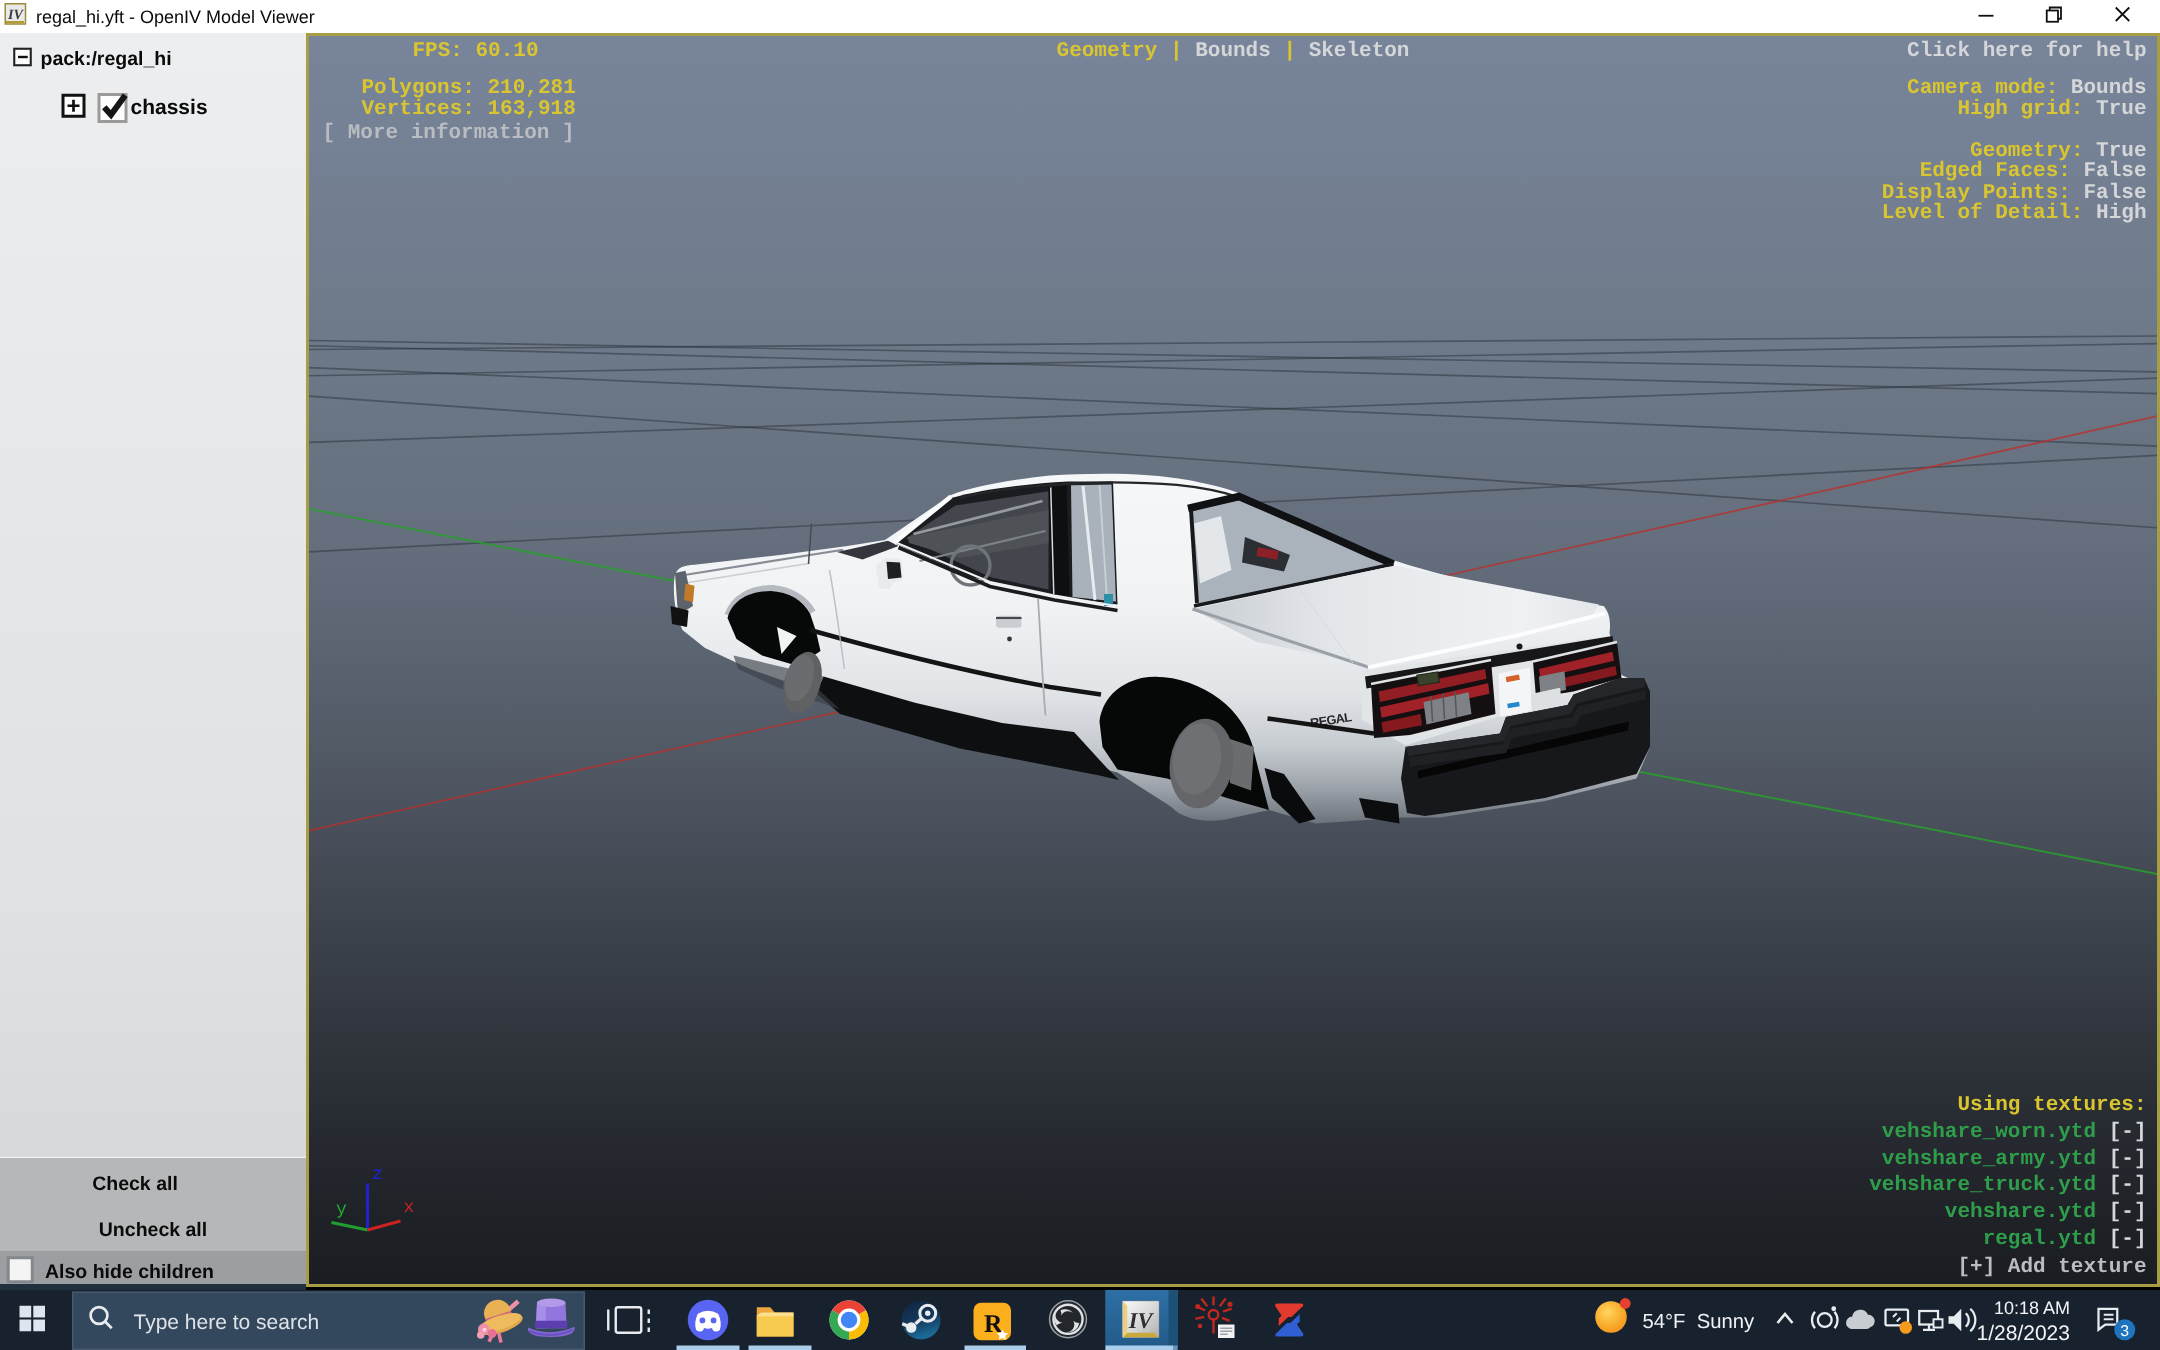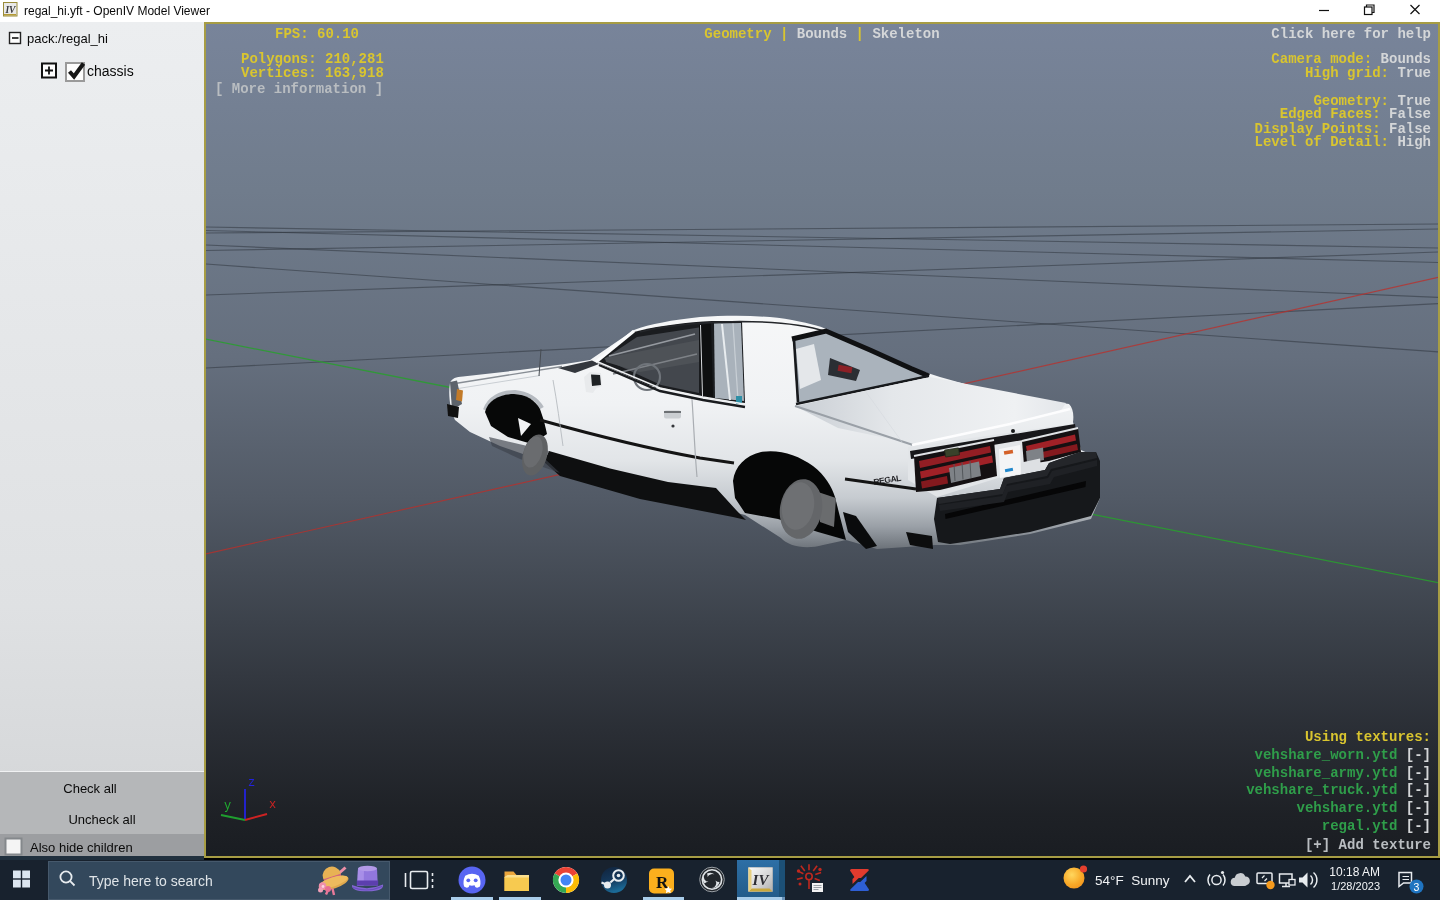--- a/index.html
+++ b/index.html
@@ -6,21 +6,21 @@
   html,body { width:1440px; height:900px; overflow:hidden; background:#000; }
   body { position:relative; font-family:"Liberation Sans",sans-serif; }
   .abs { position:absolute; }
   
   #titlebar { left:0; top:0; width:1440px; height:22px; background:#ffffff; }
   #title-text { left:24px; top:4px; font-size:12px; color:#0a0a0a; }
   
   #panel { left:0; top:22px; width:204px; height:836px; background:linear-gradient(#eceef0,#dfe1e3 70%,#d2d4d6); }
   #btnzone { left:0; top:749px; width:204px; height:63px; background:#b5b7b9; border-top:1px solid #f0f1f2; }
   #bottomrow { left:0; top:812px; width:204px; height:24px; background:#9c9ea1; }
-  .paneltxt { color:#0a0a0a; }
+  .paneltxt { color:#0a0a0a;font-weight:bold; }
   
   #viewport { left:204px; top:22px; width:1236px; height:836px; border:2px solid #a79d44;
     background:linear-gradient(#78849a 0%, #707c8c 20%, #656f7e 40%, #525a66 57%, #3c424b 72%, #2a2e35 85%, #1e2126 95%, #1a1d22 100%); }
   .mono { font-family:Liberation Mono, monospace; font-size:14px; line-height:12px; white-space:pre; font-weight:bold; }
   .yel { color:#d9c52f; }
   .wht { color:#d4d6d8; }
   .gry { color:#b9bdc1; }
   .grn { color:#2f9e4a; }
   .r { right:9px; text-align:right; }
   
@@ -344,13 +344,13 @@
 <path d="M1299,17.5 h3.5 l5,-5 v15 l-5,-5 h-3.5 z" fill="#e8ecef"></path>
 <path d="M1310.5,15.5 a6,6 0 0 1 0,9" fill="none" stroke="#e8ecef" stroke-width="1.5"></path>
 <path d="M1313.5,12.5 a10,10 0 0 1 0,15" fill="none" stroke="#e8ecef" stroke-width="1.5"></path>
 <path d="M1399,12.5 h12.5 v10.5 h-8 l-4.5,3.5 z" fill="none" stroke="#e8ecef" stroke-width="1.5"></path>
 <path d="M1402.5,16.5 h6.5 M1402.5,19.5 h6.5" stroke="#e8ecef" stroke-width="1.2"></path>
 <circle cx="1416.5" cy="26.5" r="7" fill="#1f74c0"></circle>
 <text x="1416.5" y="30.5" font-size="10.5" font-family="Liberation Sans,sans-serif" fill="#fff" text-anchor="middle">3</text>
 </svg>
 <div class="abs tray" style="left:1095px;top:872.5px">54°F&nbsp;&nbsp;Sunny</div>
 <div class="abs" style="right:60px;top:864.5px;width:120px;text-align:right;font-size:12px;color:#f2f4f6">10:18 AM</div>
-<div class="abs" style="right:60px;top:879.5px;width:120px;text-align:right;font-size:11px;color:#f2f4f6">1/28/2023</div>
+<div class="abs" style="right:60px;top:879.5px;width:120px;text-align:right;font-size:14px;color:#f2f4f6">1/28/2023</div>
 
 </body></html>

